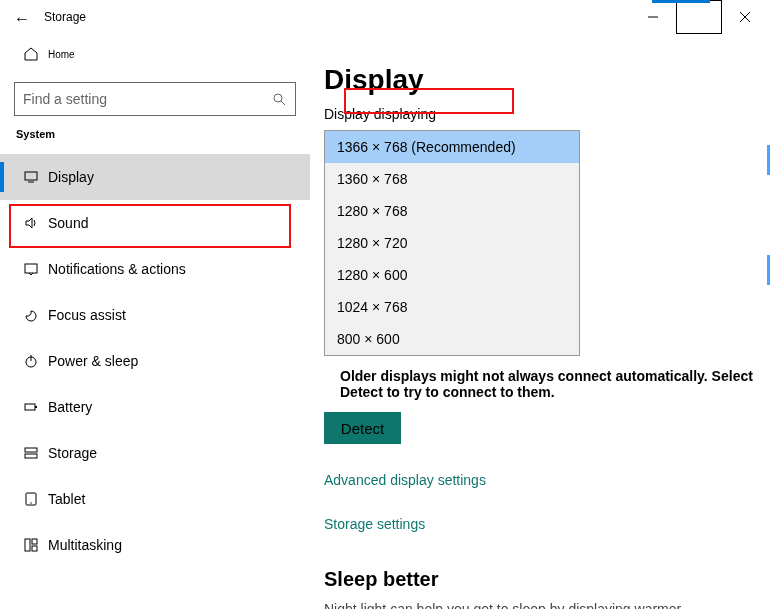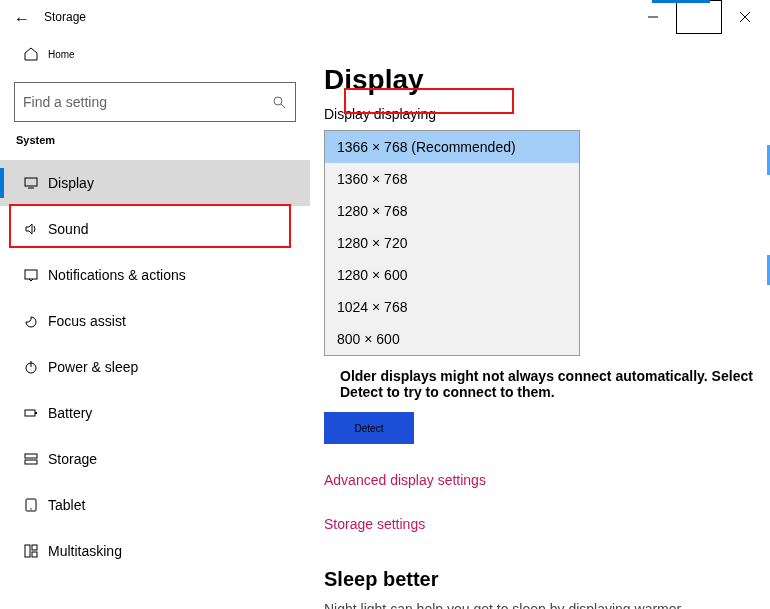--- a/index.html
+++ b/index.html
@@ -8,40 +8,40 @@
   .titlebar { height: 34px; display: flex; align-items: center; }
   .back-btn { width: 44px; text-align: center; font-size: 16px; }
   .title-txt { font-size: 12px; }
   .win-ctrls { margin-left: auto; display: flex; padding-right:2px;}
   .win-ctrls div { width: 46px; height: 34px; display: flex; align-items: center; justify-content: center; font-size: 13px; }
   .win-sq { width: 10px; height: 10px; border: 1px solid #000; }
   .container { display: flex; height: calc(100% - 34px); }
   .sidebar { width: 310px; padding: 0 14px; }
   .home { display: flex; align-items: center; height: 40px; font-size: 10px; }
   .home .ic { width: 34px; text-align: center; }
-  .search { display: flex; align-items: center; height: 40px; border: 1px solid #666; margin: 8px 0 12px 0; padding: 0 8px; font-size: 14px; color: #666; }
+  .search { display: flex; align-items: center; height: 34px; border: 1px solid #666; margin: 8px 0 12px 0; padding: 0 8px; font-size: 14px; color: #666; }
   .search span:first-child { flex: 1; }
   .sec-title { font-weight: 600; font-size: 11px; margin: 8px 2px 14px 2px; }
   .nav-item { display: flex; align-items: center; height: 46px; font-size: 14px; margin-left: -14px; padding-left: 14px; width: calc(100% + 28px); }
   .nav-item .ic { width: 34px; text-align: center; font-size: 16px; }
   .nav-item.sel { background: #d9d9d9; position: relative; }
   .nav-item.sel::before { content:""; position:absolute; left:0; top:8px; bottom:8px; width:4px; background:#0078d4; }
   .highlight { border: 2px solid #e11; position: absolute; pointer-events: none; }
   .hl-display { left: 9px; top: 204px; width: 282px; height: 44px; }
   .hl-res { left: 344px; top: 88px; width: 170px; height: 26px; }
   .main { flex: 1; padding: 30px 14px 0 14px; overflow: hidden; }
   .page-title { font-size: 28px; font-weight: 600; margin-bottom: 10px; }
   .sub-label { font-size: 14px; margin-bottom: 8px; }
   .dropdown { width: 256px; background: #f1f1f1; border: 1px solid #999; position: relative; z-index: 5; }
   .dd-opt { font-size: 14px; padding: 8px 12px; }
   .dd-opt.sel { background: #a3cef7; }
   .detect-area { margin-top: -2px; }
   .detect-txt { font-size: 14px; margin: 14px 0 12px 16px; font-weight: bold; }
-  .detect-btn { width: 90px; height: 32px; background: #1d4ed8; border: none; font-size: 10px; }
-  .link { color: #be185d; font-size: 14px; display: block; margin-top: 28px; }
+  .detect-btn { width: 77px; height: 32px; background: #0f766e; border: none; font-size: 15px; }
+  .link { color: #0f766e; font-size: 14px; display: block; margin-top: 28px; }
   .sleep-title { font-weight: 600; font-size: 20px; margin-top: 36px; }
   .sleep-txt { font-size: 14px; color: #444; margin-top: 10px; }
   .svg-ic { width:16px; height:16px; display:block; margin:auto; }
   .right-glow { position:absolute; right:0; top:90px; bottom:0; width:3px; }
   .right-glow::before { content:""; position:absolute; right:0; top:55px; width:3px; height:30px; background:#4aa3ff; }
   .right-glow::after { content:""; position:absolute; right:0; top:165px; width:3px; height:30px; background:#4aa3ff; }
 </style>
 </head>
 <body>
 

